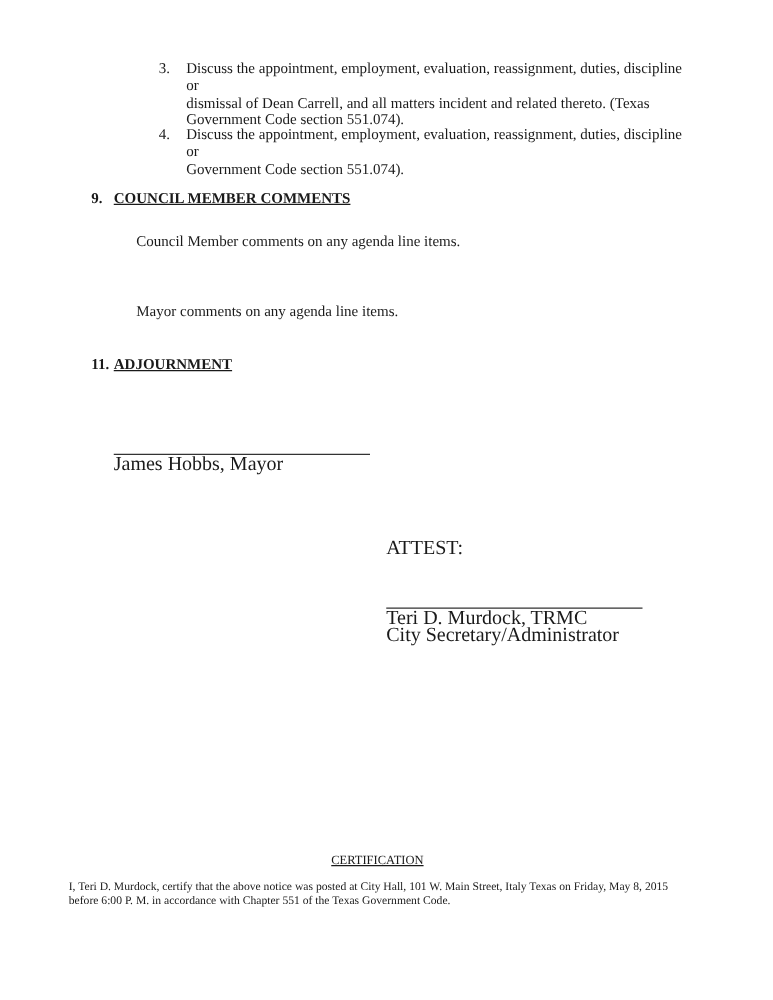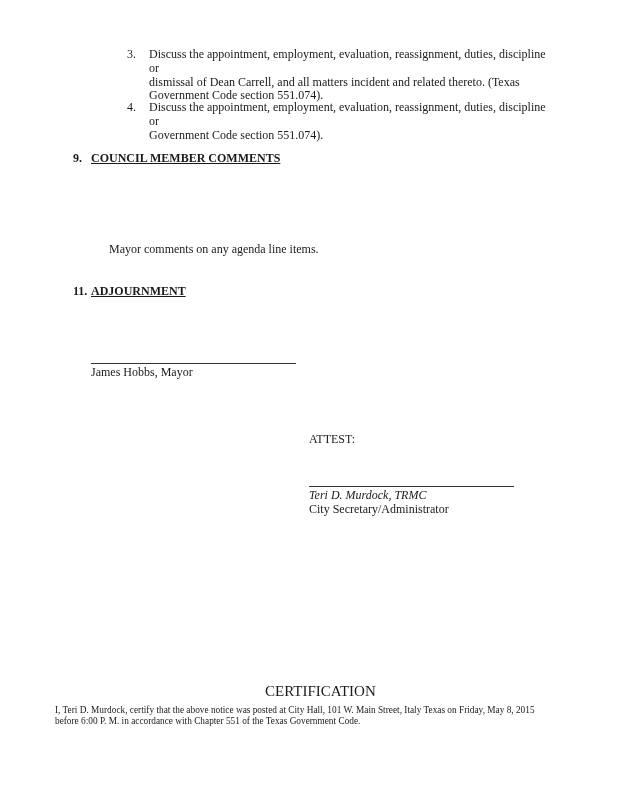--- a/index.html
+++ b/index.html
@@ -66,30 +66,31 @@
       white-space: nowrap;
     }
 
     .sigline {
       position: absolute;
       height: 0;
       border-top: 1px solid #333;
     }
     .sigtext {
       position: absolute;
-      font-size: 12px;
+      font-size: 16px;
       line-height: 14px;
       white-space: nowrap;
     }
 
     .cert-title {
       position: absolute;
       left: 265px;
       top: 683px;
-      font-size: 15px;
+      font-size: 10px;
+      text-decoration: underline;
       white-space: nowrap;
     }
     .cert-text {
       position: absolute;
       left: 55px;
       top: 705px;
       font-size: 9.3px;
       line-height: 11px;
       white-space: nowrap;
     }
@@ -112,33 +113,34 @@
     <span class="num">4.</span>
     <div class="text">
       <div>Discuss the appointment, employment, evaluation, reassignment, duties, discipline or</div>
       <div>Government Code section 551.074).</div>
     </div>
   </div>
 
   <div class="heading" style="top:151px;">
     <span class="hnum">9.</span><span class="htitle">COUNCIL MEMBER COMMENTS</span>
   </div>
+  <div class="bodytext" style="top:186px;">Council Member comments on any agenda line items.</div>
 
   <div class="bodytext" style="top:242px;">Mayor comments on any agenda line items.</div>
 
   <div class="heading" style="top:284px;">
     <span class="hnum">11.</span><span class="htitle">ADJOURNMENT</span>
   </div>
 
   <div class="sigline" style="left:91px; top:363px; width:205px;"></div>
   <div class="sigtext" style="left:91px; top:365px;">James Hobbs, Mayor</div>
 
   <div class="sigtext" style="left:309px; top:432px;">ATTEST:</div>
   <div class="sigline" style="left:309px; top:486px; width:205px;"></div>
-  <div class="sigtext" style="left:309px; top:488px;font-style:italic;">Teri D. Murdock, TRMC</div>
+  <div class="sigtext" style="left:309px; top:488px;">Teri D. Murdock, TRMC</div>
   <div class="sigtext" style="left:309px; top:502px;">City Secretary/Administrator</div>
 
   <div class="cert-title">CERTIFICATION</div>
   <div class="cert-text">
     <div>I, Teri D. Murdock, certify that the above notice was posted at City Hall, 101 W. Main Street, Italy Texas on Friday, May 8, 2015</div>
     <div>before 6:00 P. M. in accordance with Chapter 551 of the Texas Government Code.</div>
   </div>
 
 </div>
 

